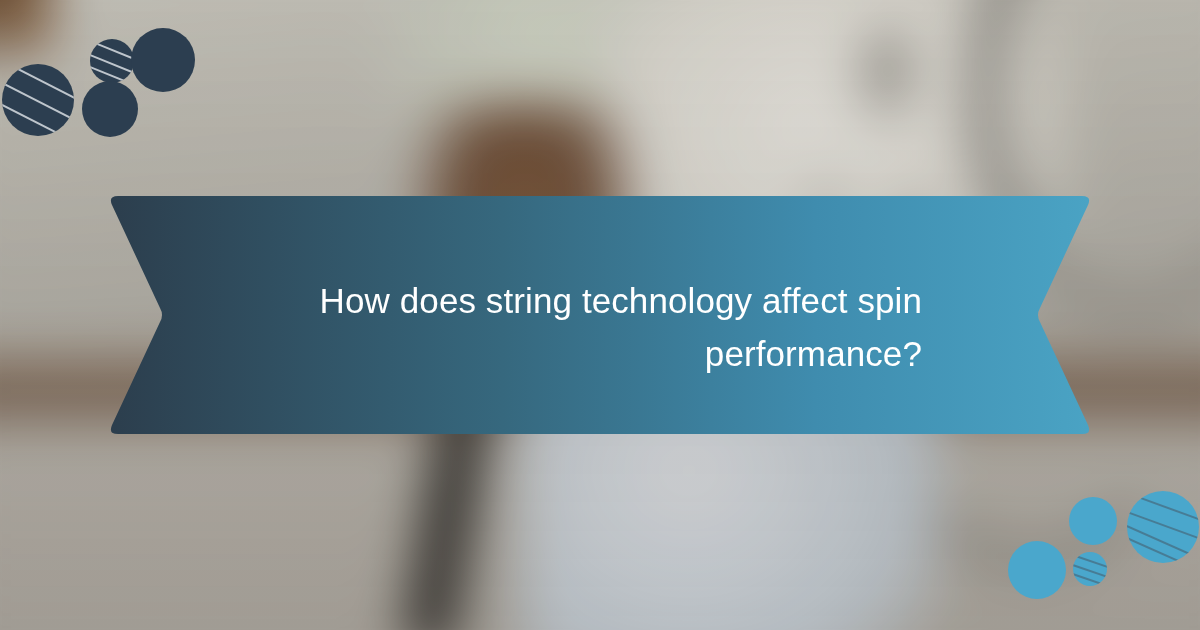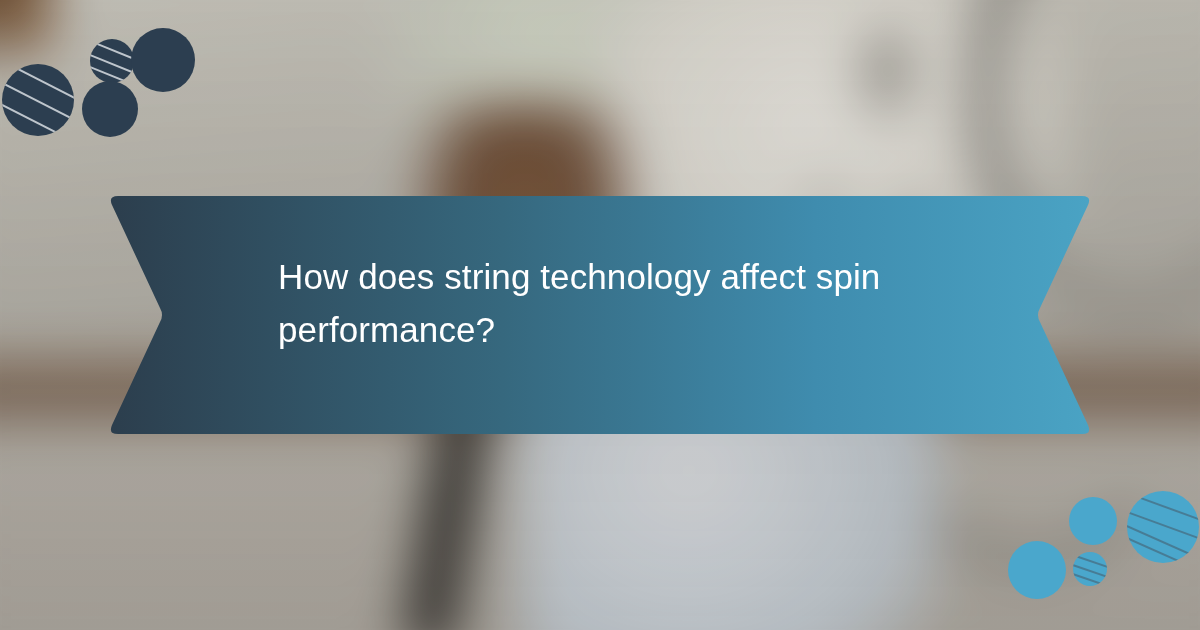--- a/index.html
+++ b/index.html
@@ -133,30 +133,30 @@
   .ball.light .seam { background:rgba(70,90,104,.55); }
   
   .banner-shape {
     position:absolute; left:108px; top:196px;
     width:984px; height:238px;
   }
   .banner-shape svg { display:block; width:100%; height:100%; }
 
   .banner-text {
     position:absolute;
-    left:108px; top:184px;
+    left:108px; top:208px;
     width:984px; height:238px;
     display:flex; align-items:center; justify-content:center;
     padding:0 170px;
     color:#ffffff;
     font-size:35px;
     line-height:1.52;
     font-weight:400;
     letter-spacing:.1px;
-    text-align:left;
+    text-align:right;
   }
 </style>
 </head>
 <body>
 
 <div class="stage">
 
   <div class="bg-photo">
     <div class="bg-wall"></div>
     <div class="bg-floorline"></div>

